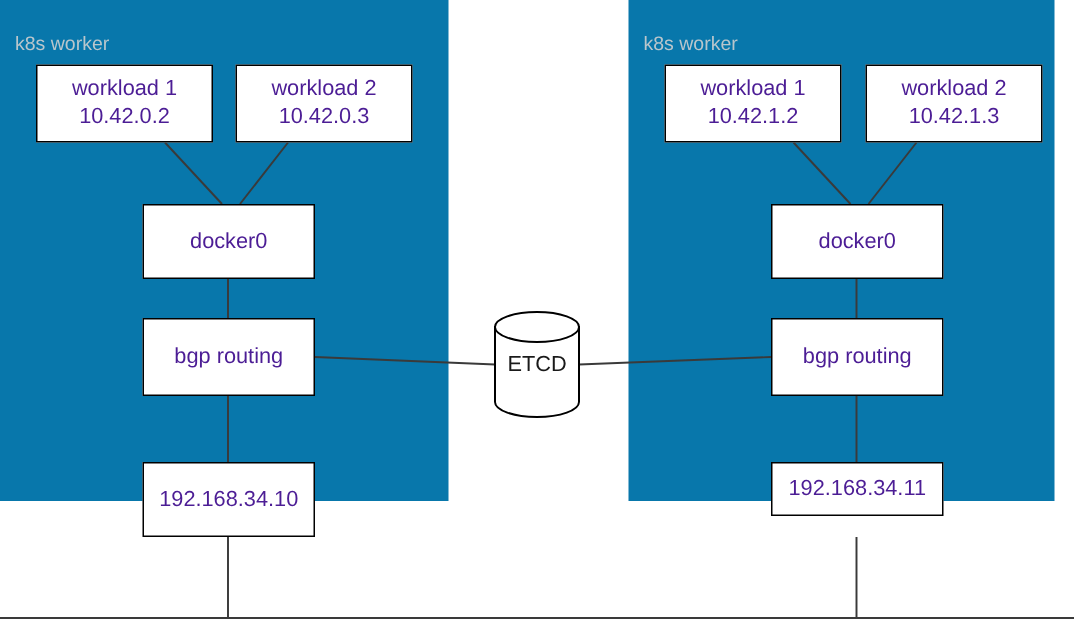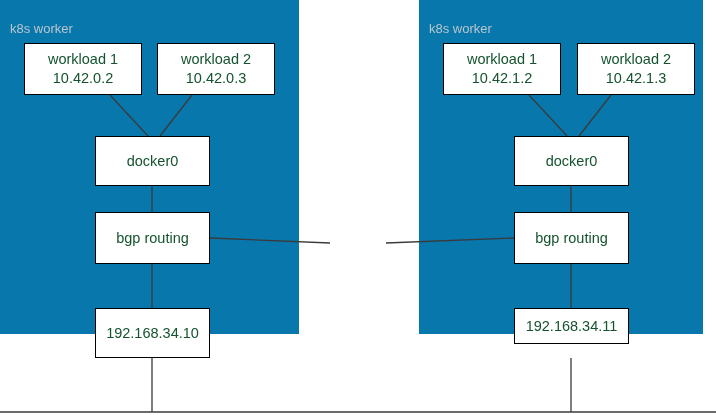--- a/index.html
+++ b/index.html
@@ -33,21 +33,21 @@
   .node-box {
     position: absolute;
     background: #ffffff;
     border: 1.3px solid #000000;
     box-sizing: border-box;
     display: flex;
     flex-direction: column;
     align-items: center;
     justify-content: center;
     font-size: 14.5px;
-    color: #14532d;
+    color: #4c1d95;
     line-height: 19px;
     text-align: center;
     z-index: 5;
   }
   .node-box .ln { display: block; }
   svg.links {
     position: absolute;
     left: 0;
     top: 0;
     width: 716px;
@@ -154,14 +154,21 @@
   </div>
 
   <div class="node-box" style="left:514px; top:212px; width:115px; height:52px;">
     <span class="ln">bgp routing</span>
   </div>
 
   <div class="node-box" style="left:514px; top:308px; width:115px; height:36px;">
     <span class="ln">192.168.34.11</span>
   </div>
 
+  <div class="db-wrap" style="left:328px; top:207px; width:60px; height:72px;">
+    <svg width="60" height="72" viewBox="0 0 60 72" xmlns="http://www.w3.org/2000/svg">
+      <path d="M2 11 L2 61 A28 10 0 0 0 58 61 L58 11 Z" fill="#ffffff" stroke="#000000" stroke-width="1.3"></path>
+      <ellipse cx="30" cy="11" rx="28" ry="10" fill="#ffffff" stroke="#000000" stroke-width="1.3"></ellipse>
+    </svg>
+    <div class="db-label">ETCD</div>
+  </div>
 
 </div>
 
 </body></html>

